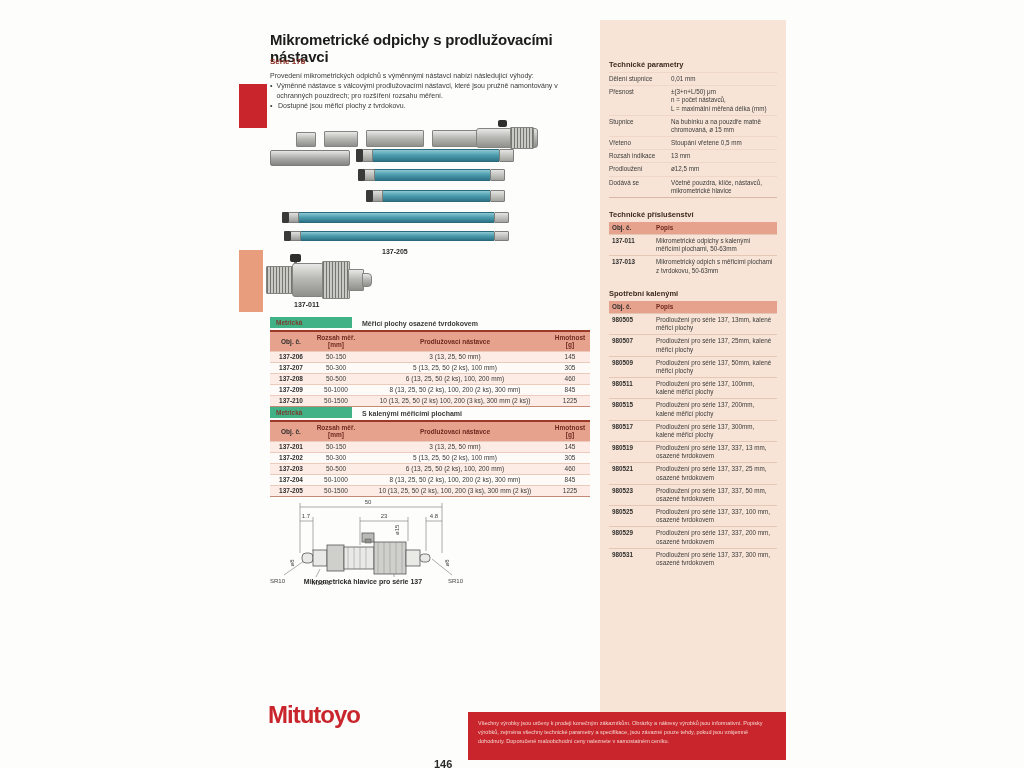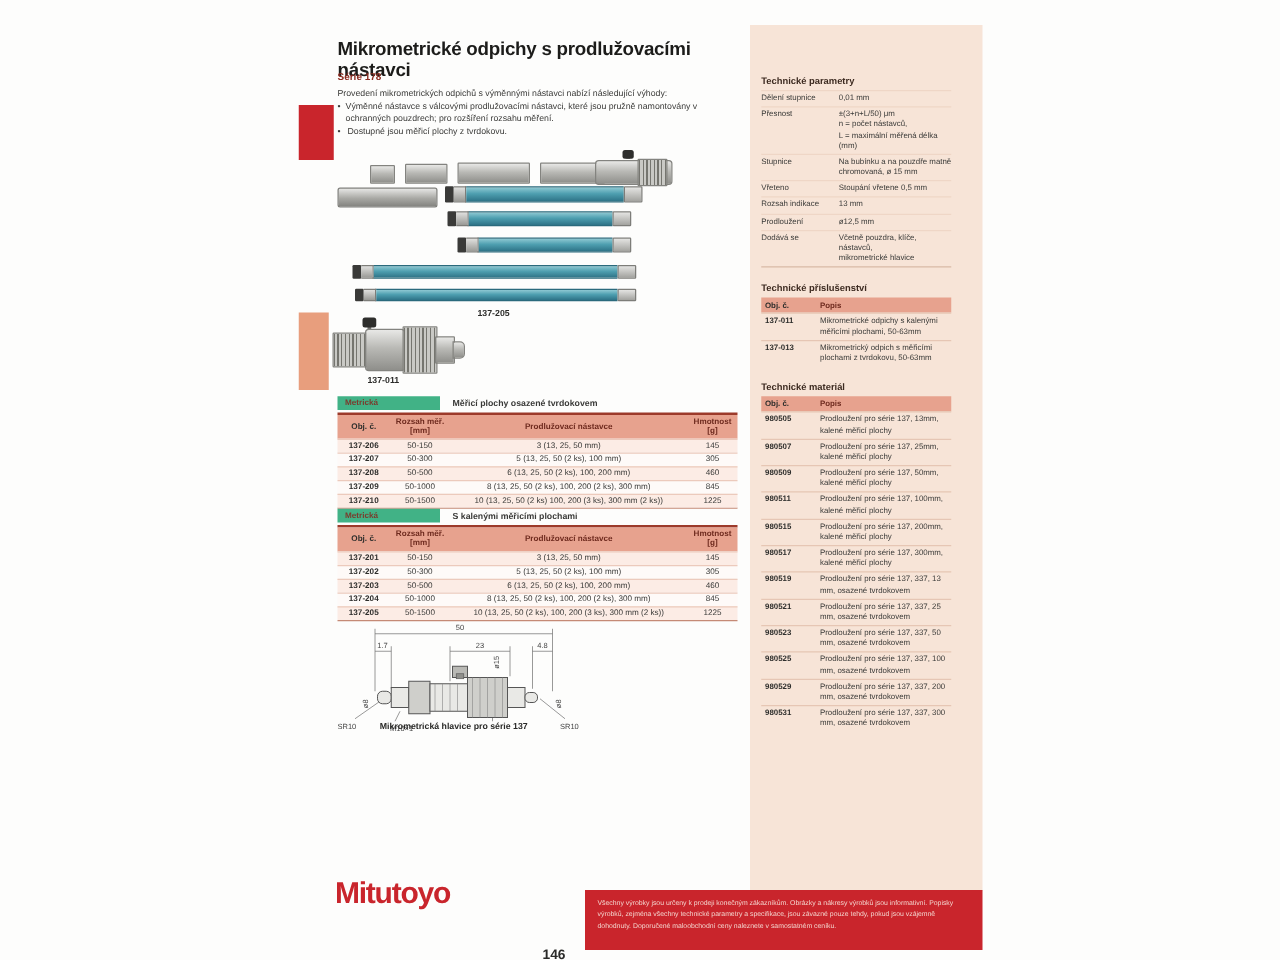--- a/index.html
+++ b/index.html
@@ -49,21 +49,21 @@
   .c-range{width:46px;}
   .c-ext{flex:1;}
   .c-mass{width:38px;}
 
   
   .drawing{left:256px;top:495px;width:215px;height:95px;}
   .draw-caption{left:258px;top:578px;width:210px;text-align:center;font-size:7px;font-weight:bold;color:#2a2a28;}
 
   
   .sidebar{left:600px;top:20px;width:186px;height:693px;background:#f7e4d7;padding:0;box-sizing:border-box;}
-  .sb-inner{padding:40px 25px 0 9px;}
+  .sb-inner{padding:40px 9px 0 9px;}
   .sb-title{font-size:7.5px;font-weight:bold;color:#3c2a20;margin:0 0 3px 0;}
   .techtable{font-size:6.3px;border-bottom:1px solid #d9b9a6;margin-bottom:12px;}
   .techtable .trow{border-top:1px solid #efd6c6;background:transparent !important;text-align:left;align-items:flex-start;}
   .techtable .trow>div{padding:2px 0;}
   .t-label{width:62px;color:#3a3a38;}
   .t-value{flex:1;color:#3a3a38;line-height:1.3;}
   .sbtable{font-size:6.3px;margin-bottom:12px;}
   .sbtable .thead>div{text-align:left;padding:2.5px 3px;}
   .sbtable .trow{background:transparent !important;border-top:1px solid #e6c6b4;text-align:left;align-items:flex-start;}
   .sbtable .trow>div{padding:2px 3px;line-height:1.3;}
@@ -374,21 +374,21 @@
               <div class="s-obj">137-011</div>
               <div class="s-desc">Mikrometrické odpichy s kalenými měřicími plochami, 50-63mm</div>
             </div>
             <div class="trow">
               <div class="s-obj">137-013</div>
               <div class="s-desc">Mikrometrický odpich s měřicími plochami z tvrdokovu, 50-63mm</div>
             </div>
           </div>
       </div>
 
-      <div class="sb-title">Technické materiál</div>
+      <div class="sb-title">Spotřební kalenými</div>
       <div class="sbtable">
         <div class="thead">
           <div class="s-obj">Obj. č.</div>
           <div class="s-desc">Popis</div>
         </div>
         <div>
             <div class="trow">
               <div class="s-obj">980505</div>
               <div class="s-desc">Prodloužení pro série 137, 13mm, kalené měřicí plochy</div>
             </div>

